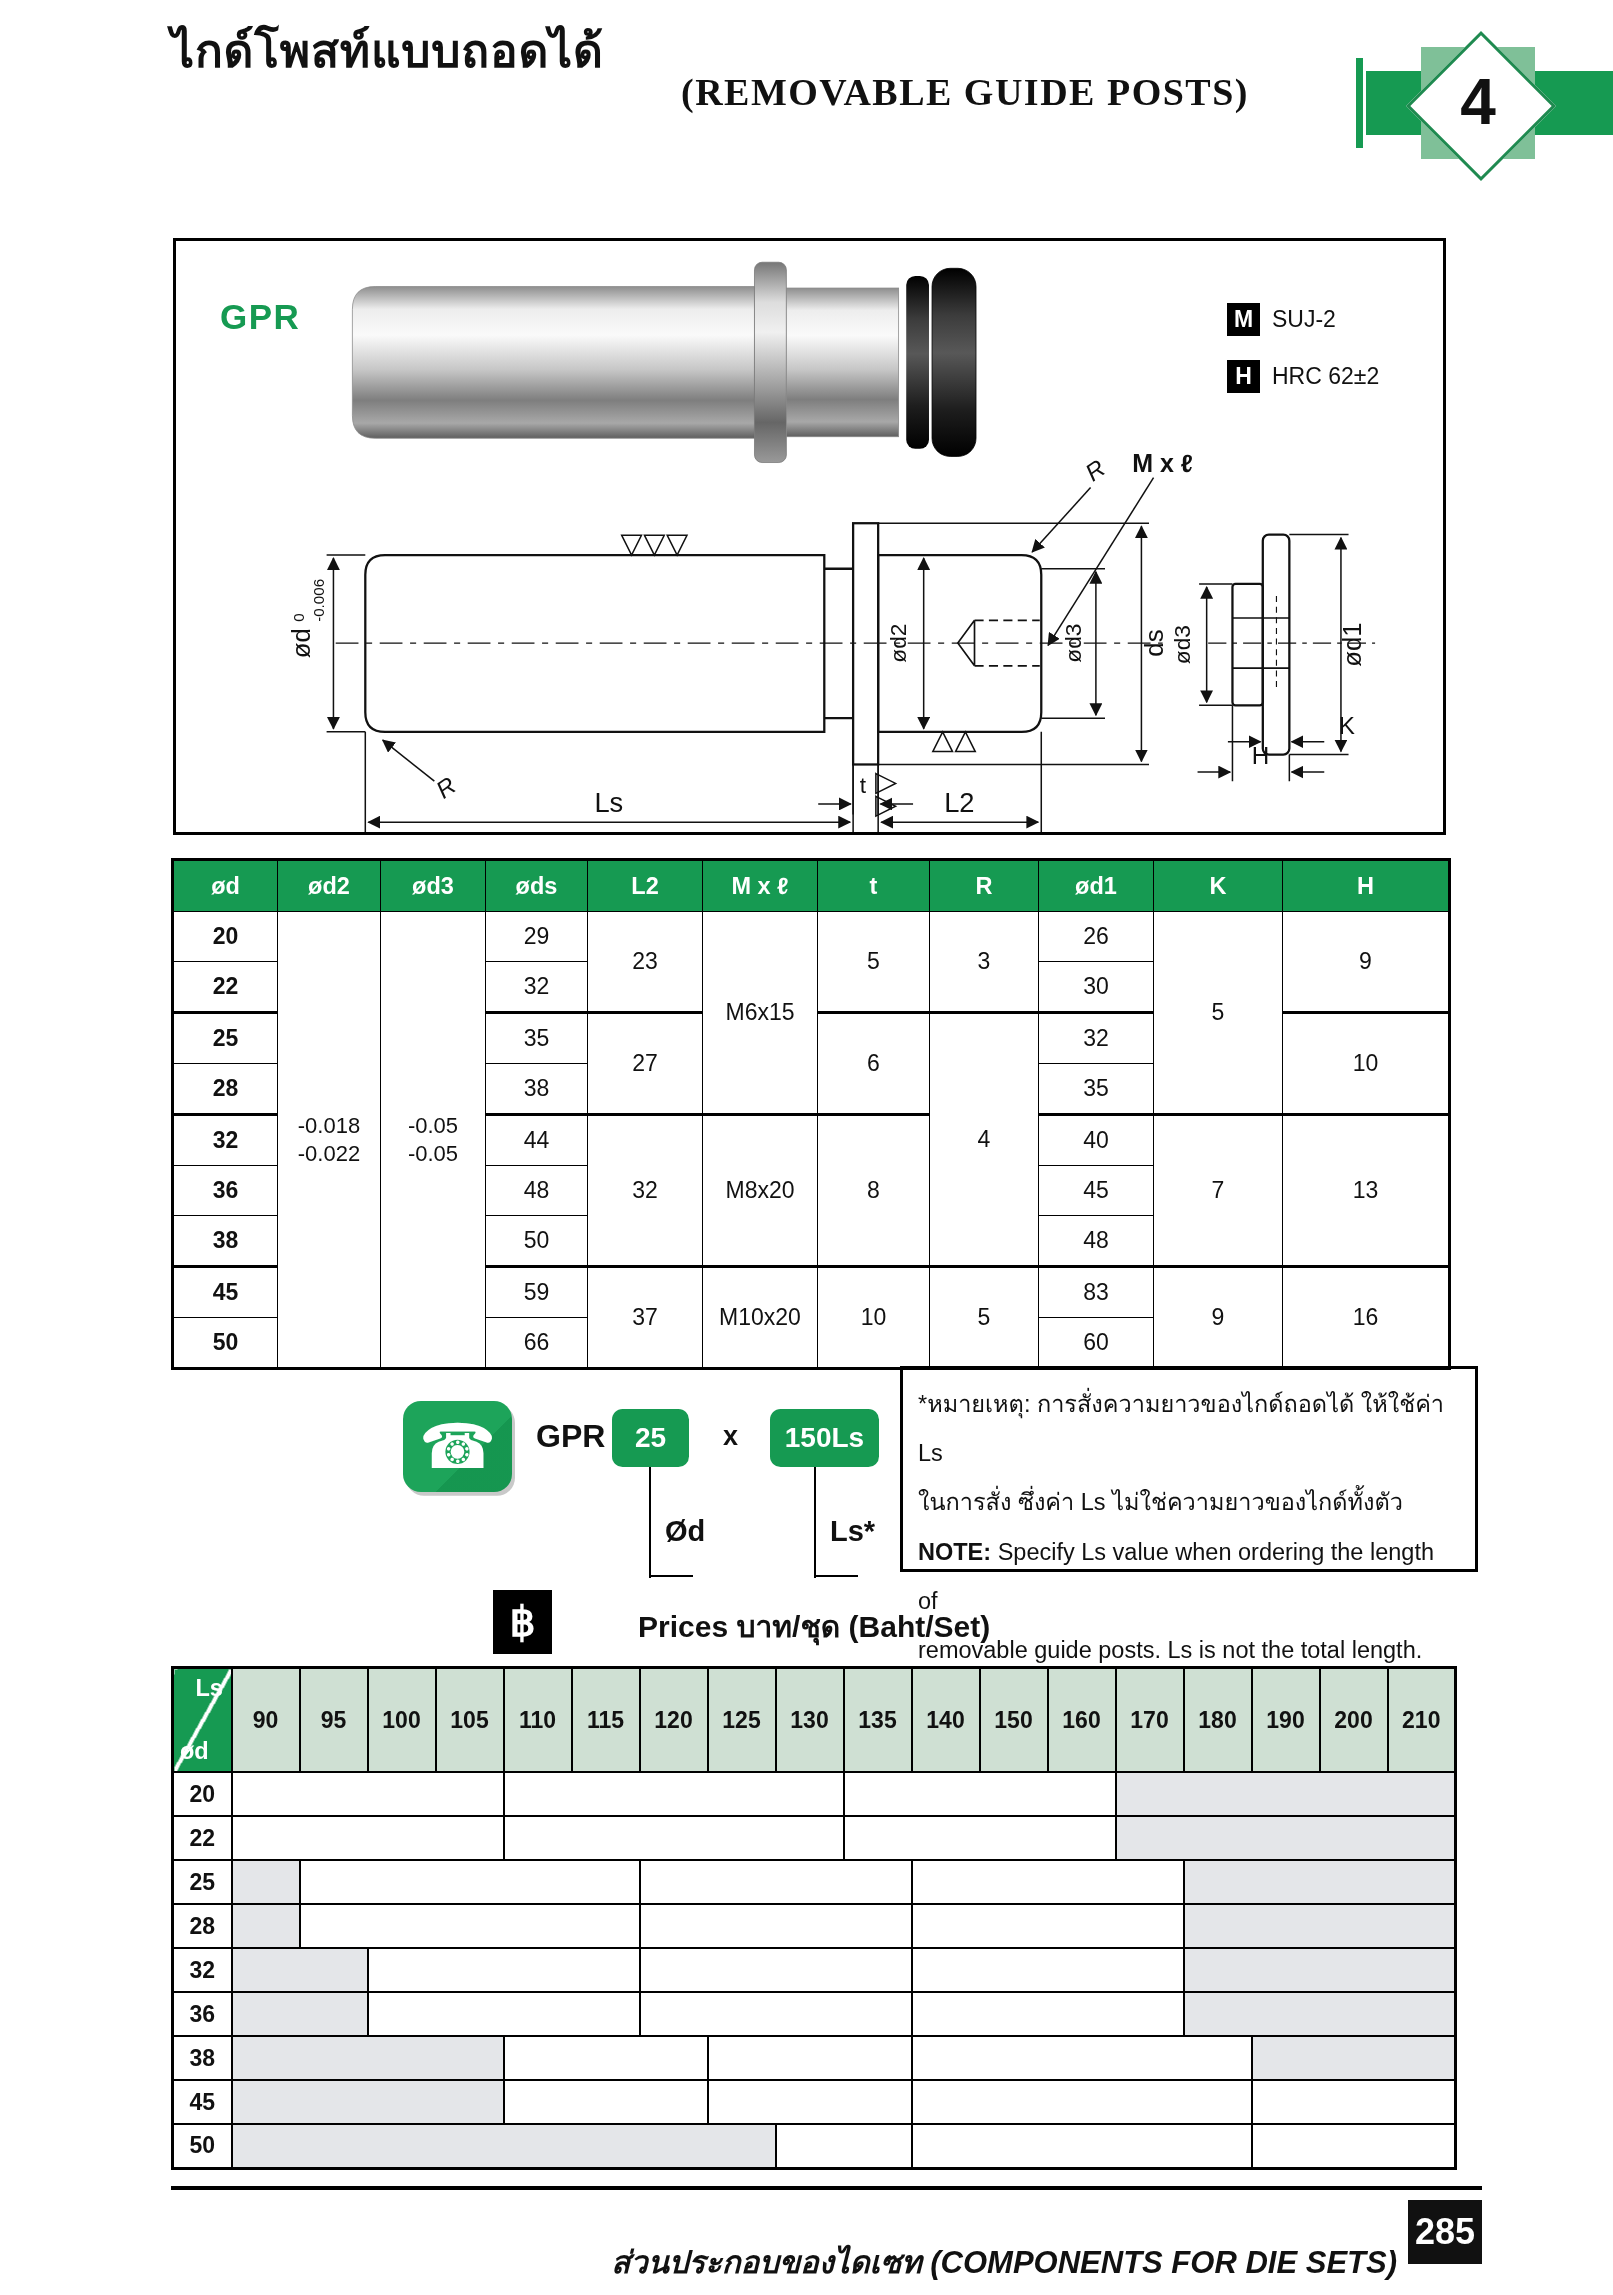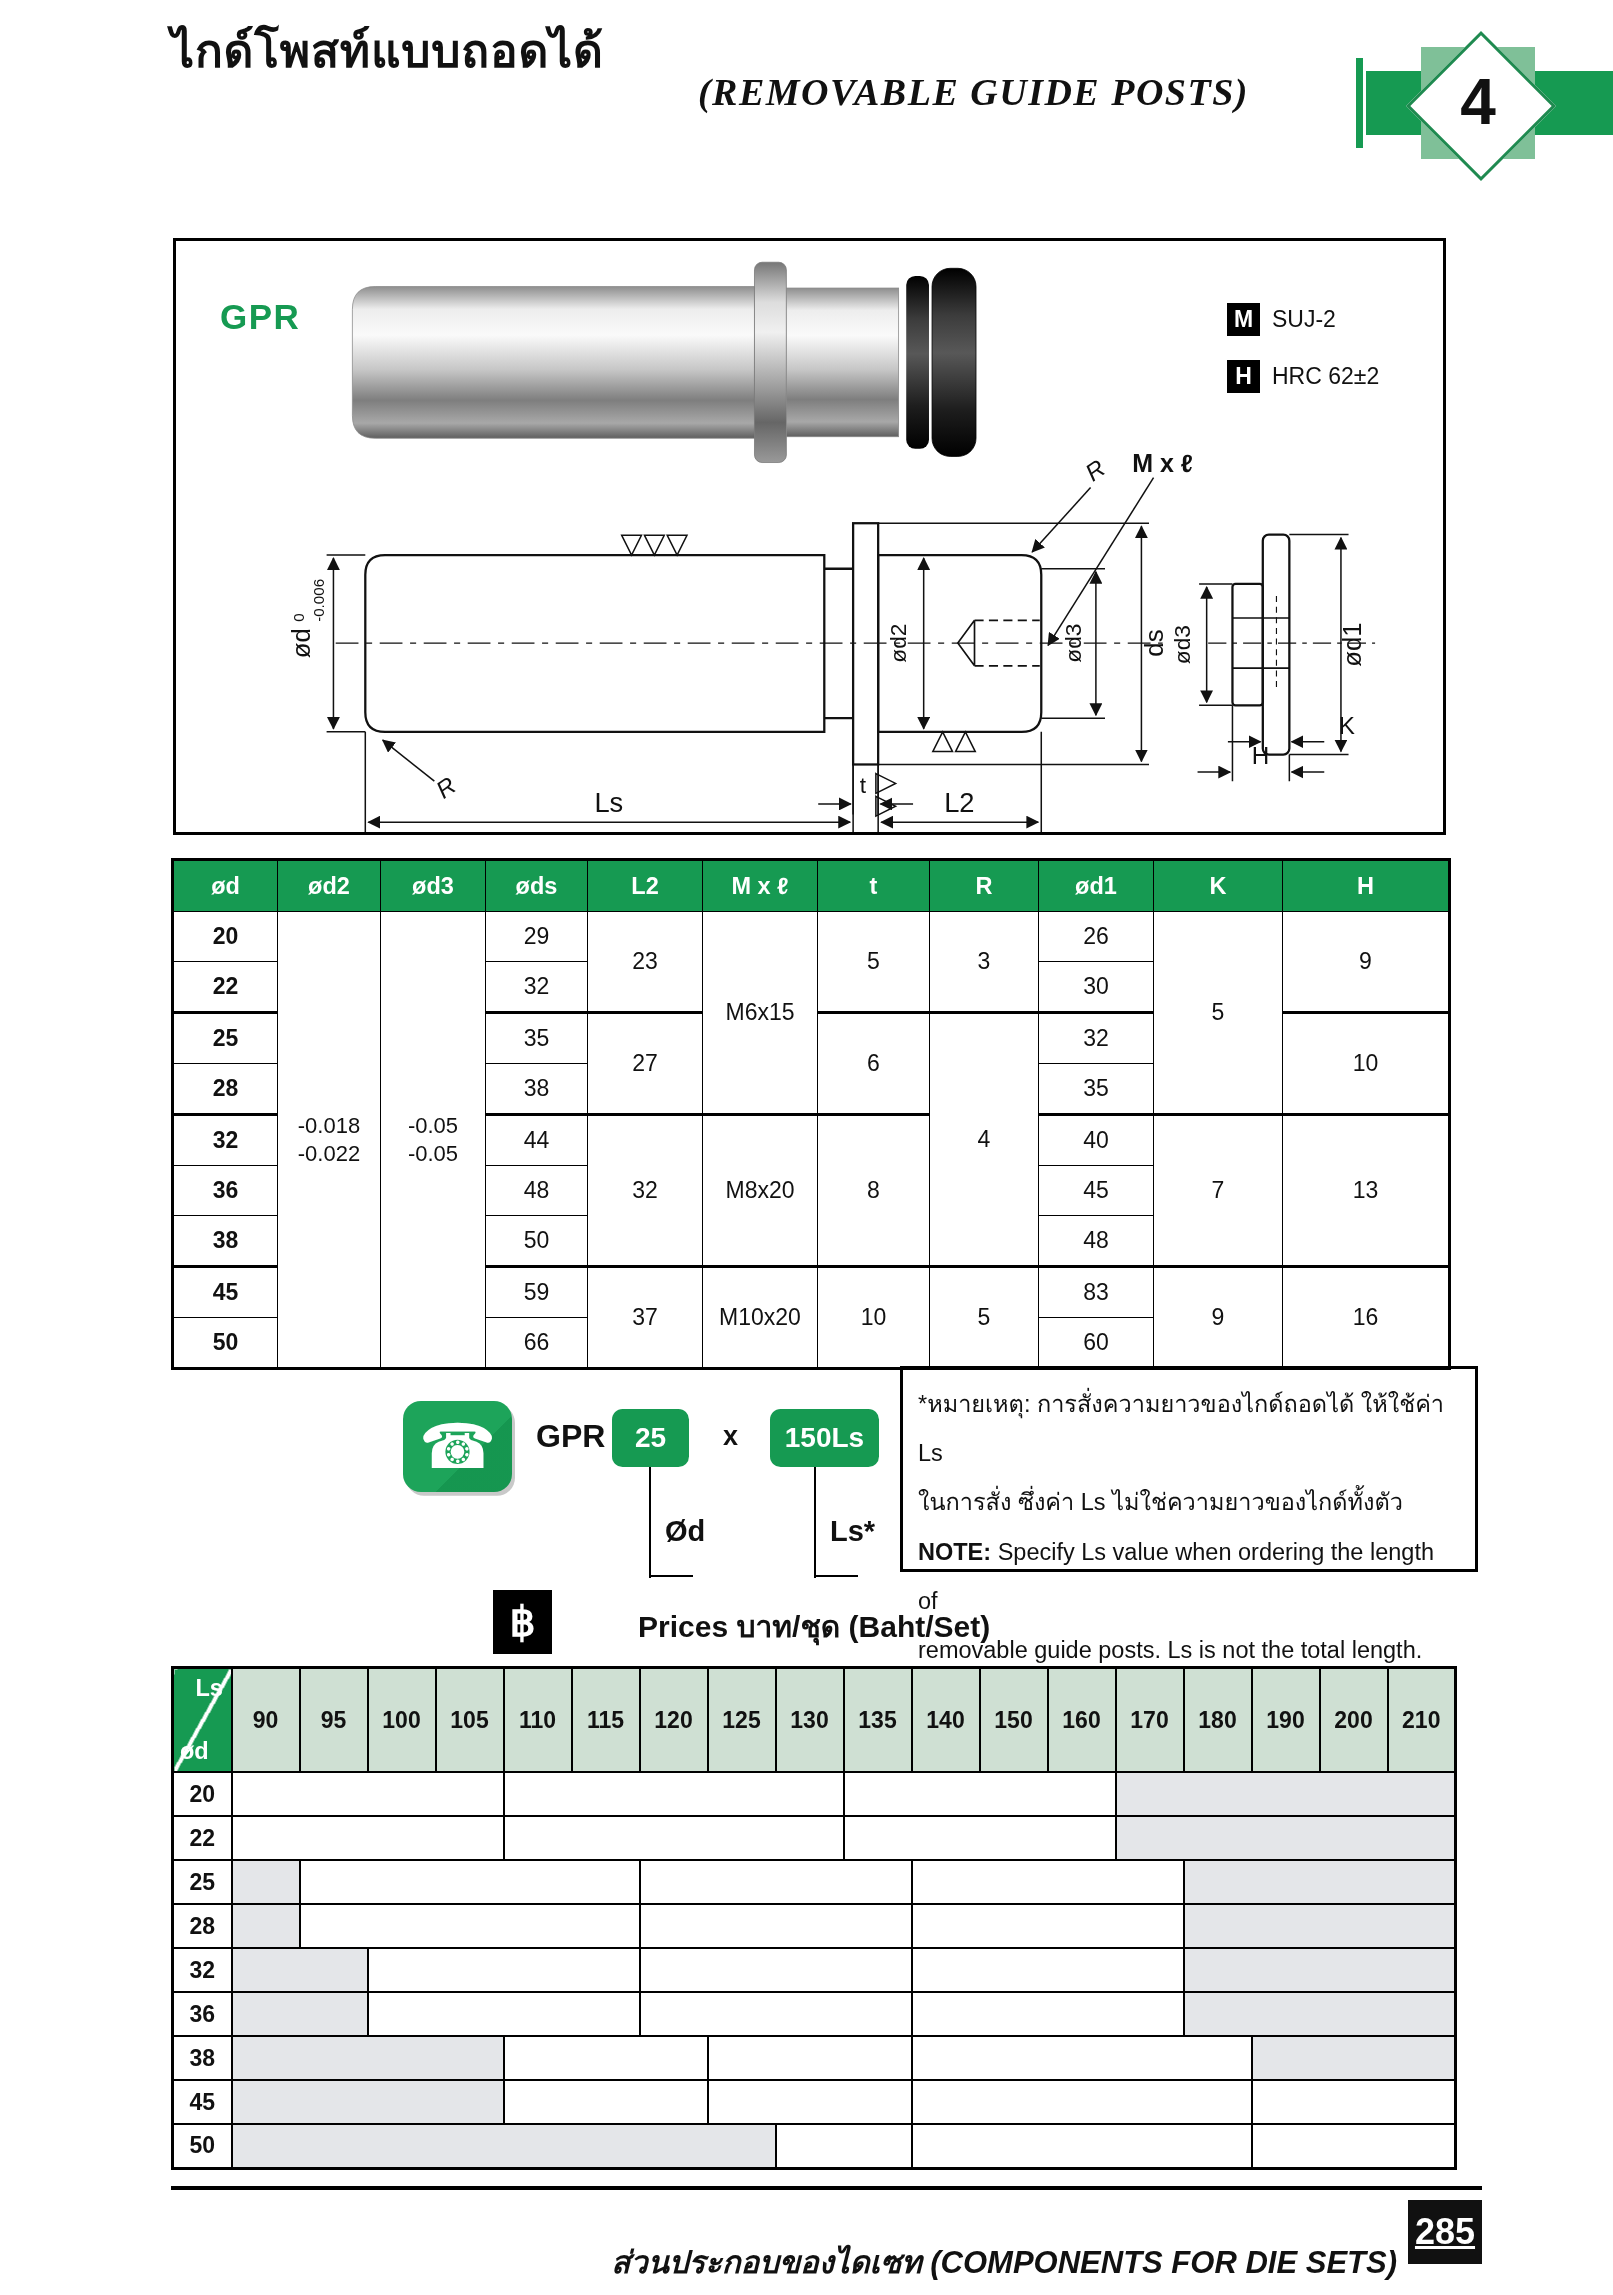--- a/index.html
+++ b/index.html
@@ -2,21 +2,21 @@
 <html style="--green: #169a52; --phead: #cfe0d3; --na: #e4e6e9;font-size:12px"><head>
 <meta charset="utf-8">
 <style>
   html,body{margin:0;padding:0;background:#fff;}
   .page{position:relative;width:1614px;height:2295px;background:#ffffff;overflow:hidden;
         font-family:"Liberation Sans", sans-serif;color:#111;}
   
   .title-thai{position:absolute;top:13.7px;left:171px;width:1078px;text-align:left;
               font-size:46px;font-weight:bold;letter-spacing:0.8px;}
   .title-en{position:absolute;top:70px;left:171px;width:1078px;text-align:right;
-            font-family:"Liberation Serif", serif;font-size:38px;font-weight:bold;letter-spacing:1.5px;font-style:italic;}
+            font-family:"Liberation Serif", serif;font-size:38px;font-weight:bold;letter-spacing:1.5px;}
   .chapter-bar{position:absolute;left:1356px;top:58px;width:6.8px;height:90px;background:var(--green);}
   .chapter-band{position:absolute;left:1366px;top:71px;width:247px;height:64px;background:var(--green);}
   .chapter-sq{position:absolute;left:1421px;top:47px;width:114px;height:112px;background:#7fc098;}
   .chapter-diamond{position:absolute;left:1428px;top:53px;width:100px;height:100px;background:#ffffff;
                    border:3px solid #1f8a50;transform:rotate(45deg);}
   .chapter-num{position:absolute;left:1428px;top:49px;width:100px;height:106px;
                display:flex;align-items:center;justify-content:center;font-size:64px;font-weight:bold;}
   
   .panel{position:absolute;left:173px;top:238px;width:1267px;height:591px;border:3px solid #000;}
   .gpr-label{position:absolute;left:44px;top:56px;font-size:35px;font-weight:bold;color:var(--green);letter-spacing:1.5px;}
@@ -68,21 +68,21 @@
   .corner{position:relative;background:
       linear-gradient(to bottom right, transparent 48%, #ffffff 48%, #ffffff 52%, transparent 52%),
       var(--green) !important;color:#fff;}
   .corner .c-top{position:absolute;top:6px;right:7.6px;font-size:23.5px;font-weight:bold;}
   .corner .c-bot{position:absolute;bottom:6px;left:6px;font-size:23.5px;font-weight:bold;}
   
   .footer-rule{position:absolute;left:171px;top:2186px;width:1311px;height:3.8px;background:#000;}
   .footer-text{position:absolute;left:171px;top:2204px;width:1226px;text-align:right;
                font-size:31px;font-weight:bold;font-style:italic;margin-top:33px;}
   .page-badge{position:absolute;left:1408px;top:2200px;width:74px;height:64px;background:#111;color:#fff;
-              display:flex;align-items:center;justify-content:center;font-size:36px;font-weight:bold;text-decoration:underline;}
+              display:flex;align-items:center;justify-content:center;font-size:36px;font-weight:bold;}
   svg text{font-family:"Liberation Sans", sans-serif;fill:#111;}
 </style>
 </head>
 <body>
 
 <div class="page">
 
   <div class="title-thai">ไกด์โพสท์แบบถอดได้</div>
   <div class="title-en">(REMOVABLE GUIDE POSTS)</div>
   <div class="chapter-bar"></div>

